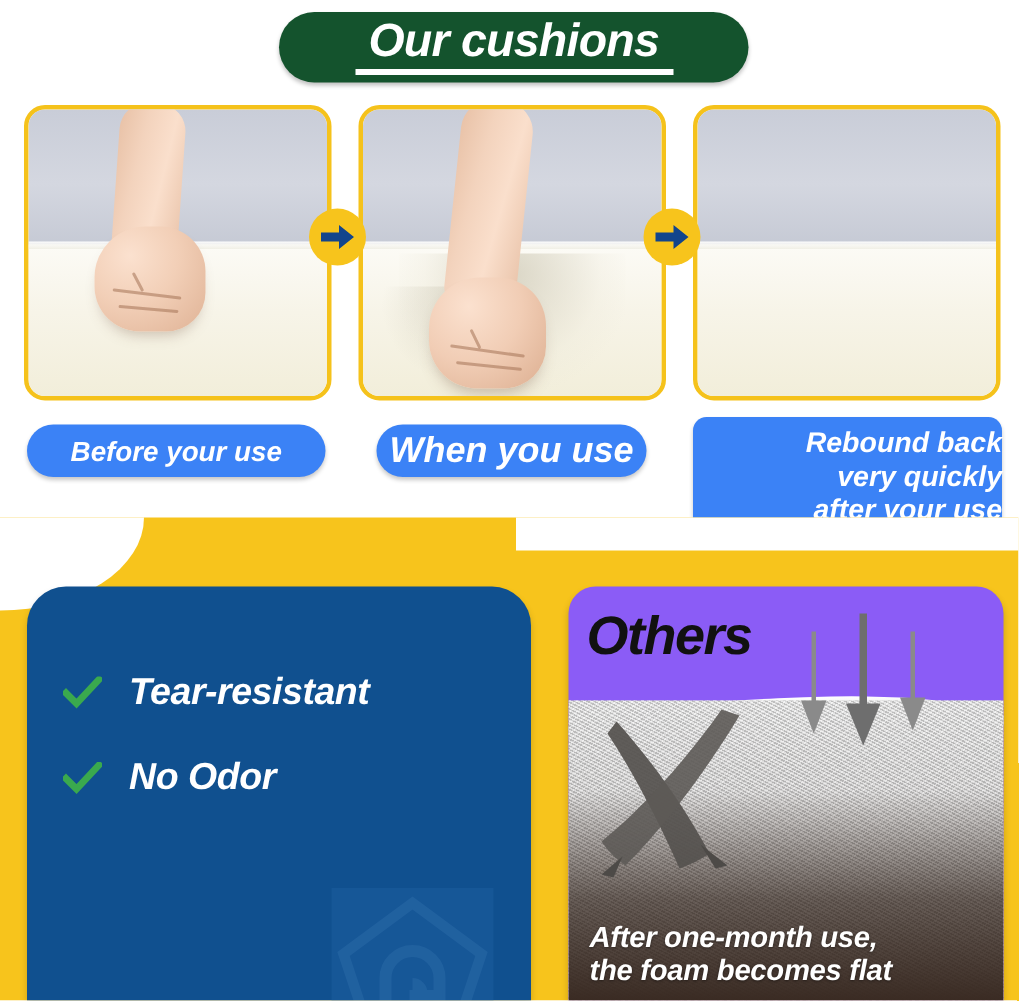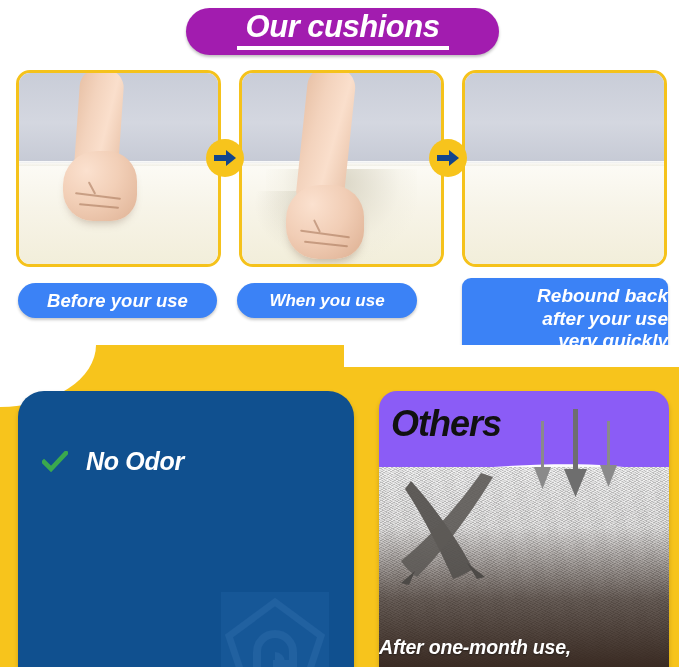--- a/index.html
+++ b/index.html
@@ -15,21 +15,21 @@
     font-family: "Liberation Sans", sans-serif;
   }
 
   
   .title-pill {
     position: absolute;
     left: 186px;
     top: 8px;
     width: 313px;
     height: 47px;
-    background: #a21caf;
+    background: #14532d;
     border-radius: 24px;
     box-shadow: 0 2px 3px rgba(0,0,0,0.25);
     display: flex;
     flex-direction: column;
     align-items: center;
     justify-content: center;
     text-align: center;
   }
   .title-text {
     color: #ffffff;
@@ -179,24 +179,24 @@
     justify-content: center;
     box-shadow: 0 2px 3px rgba(0,0,0,0.22);
   }
   .cap1 {
     left: 18px; top: 283px;
     width: 199px; height: 35px;
     border-radius: 18px;
     font-size: 18.5px;
   }
   .cap2 {
-    left: 237px; top: 283px;
+    left: 251px; top: 283px;
     width: 180px; height: 35px;
     border-radius: 18px;
-    font-size: 17px;
+    font-size: 24px;
   }
   .cap3 {
     left: 462px; top: 278px;
     width: 206px; height: 82px;
     border-radius: 9px;
     flex-direction: column;
     align-items: flex-end;
     justify-content: center;
     padding-left: 13px;
     box-sizing: border-box;
@@ -338,21 +338,21 @@
   .arrows {
     position: absolute;
     left: 138px;
     top: 14px;
     width: 120px;
     height: 112px;
     z-index: 5;
   }
   .others-caption {
     position: absolute;
-    left: 0;
+    left: 14px;
     bottom: 8px;
     width: 266px;
     color: #ffffff;
     font-size: 19.5px;
     font-weight: bold;
     font-style: italic;
     line-height: 1.16;
     letter-spacing: -0.2px;
     z-index: 6;
     text-shadow: 0 1px 2px rgba(0,0,0,0.45);
@@ -413,32 +413,40 @@
 </div>
 
 <div class="cap-pill cap1">
   <span>Before your use</span>
 </div>
 <div class="cap-pill cap2">
   <span>When you use</span>
 </div>
 <div class="cap-pill cap3">
   <span>Rebound back</span>
+  <span>very  quickly</span>
   <span>after your use</span>
-  <span>very  quickly</span>
 </div>
 
 <div class="yellow-panel"></div>
 <div class="notch"></div>
 <div class="notch-right"></div>
 
 <div class="feature-panel">
   <div class="feature-list">
 
 
+    <div class="feature-item">
+      <span class="feature-check">
+        <svg width="26" height="22" viewBox="0 0 26 22" aria-hidden="true">
+          <path d="M2 11 L9 18 L24 2" stroke="#3aa94e" stroke-width="4.6" fill="none" stroke-linecap="square"></path>
+        </svg>
+      </span>
+      <span class="feature-label">Tear-resistant</span>
+    </div>
 
     <div class="feature-item">
       <span class="feature-check">
         <svg width="26" height="22" viewBox="0 0 26 22" aria-hidden="true">
           <path d="M2 11 L9 18 L24 2" stroke="#3aa94e" stroke-width="4.6" fill="none" stroke-linecap="square"></path>
         </svg>
       </span>
       <span class="feature-label">No Odor</span>
     </div>
   </div>
@@ -481,14 +489,15 @@
     <svg width="130" height="118" viewBox="0 0 130 118" aria-hidden="true">
       <path d="M14 8 C34 30 58 62 76 96 C70 100 62 104 56 106 C42 74 24 40 8 16 Z" fill="#55524f" opacity="0.93"></path>
       <path d="M96 4 C78 34 50 74 20 104 C14 100 8 94 4 88 C36 62 66 26 84 0 Z" fill="#5d5a56" opacity="0.9"></path>
       <path d="M70 90 L88 104 L80 106 Z" fill="#4d4a47"></path>
       <path d="M18 98 L4 110 L12 112 Z" fill="#4d4a47"></path>
     </svg>
   </div>
 
   <div class="others-caption">
     <div>After one-month use,</div>
+    <div>the foam becomes flat</div>
   </div>
 </div>
 
 </body></html>

